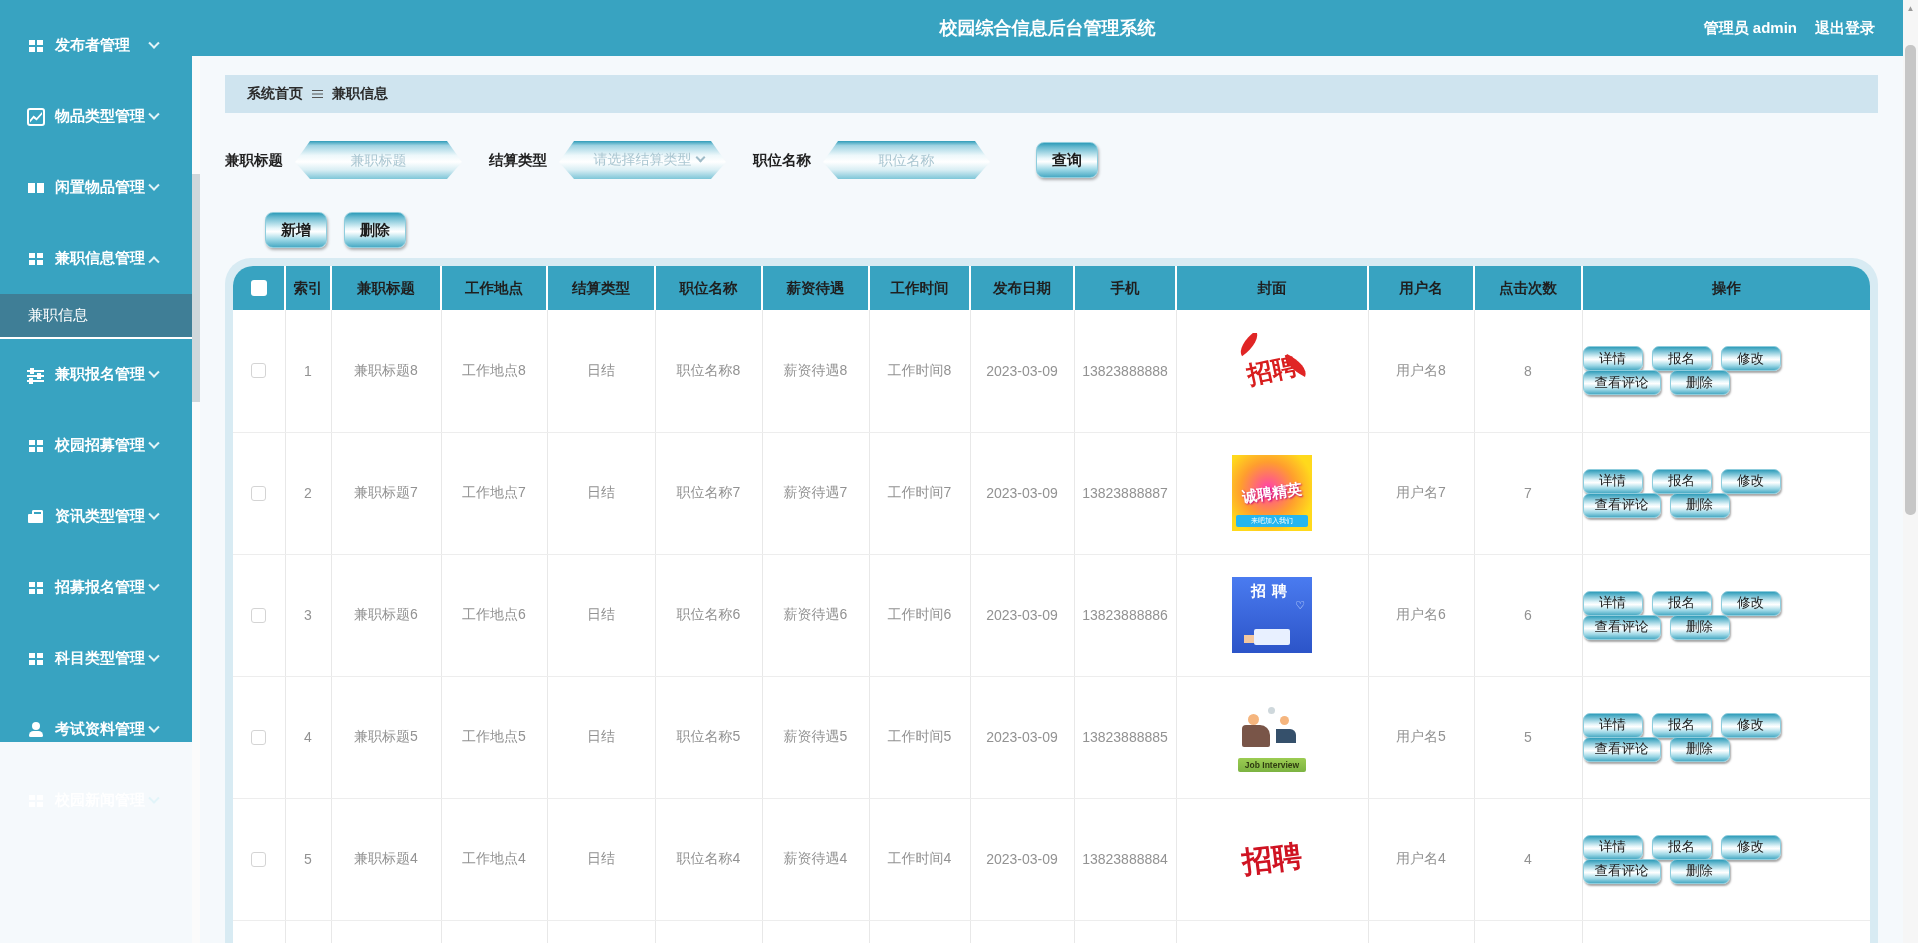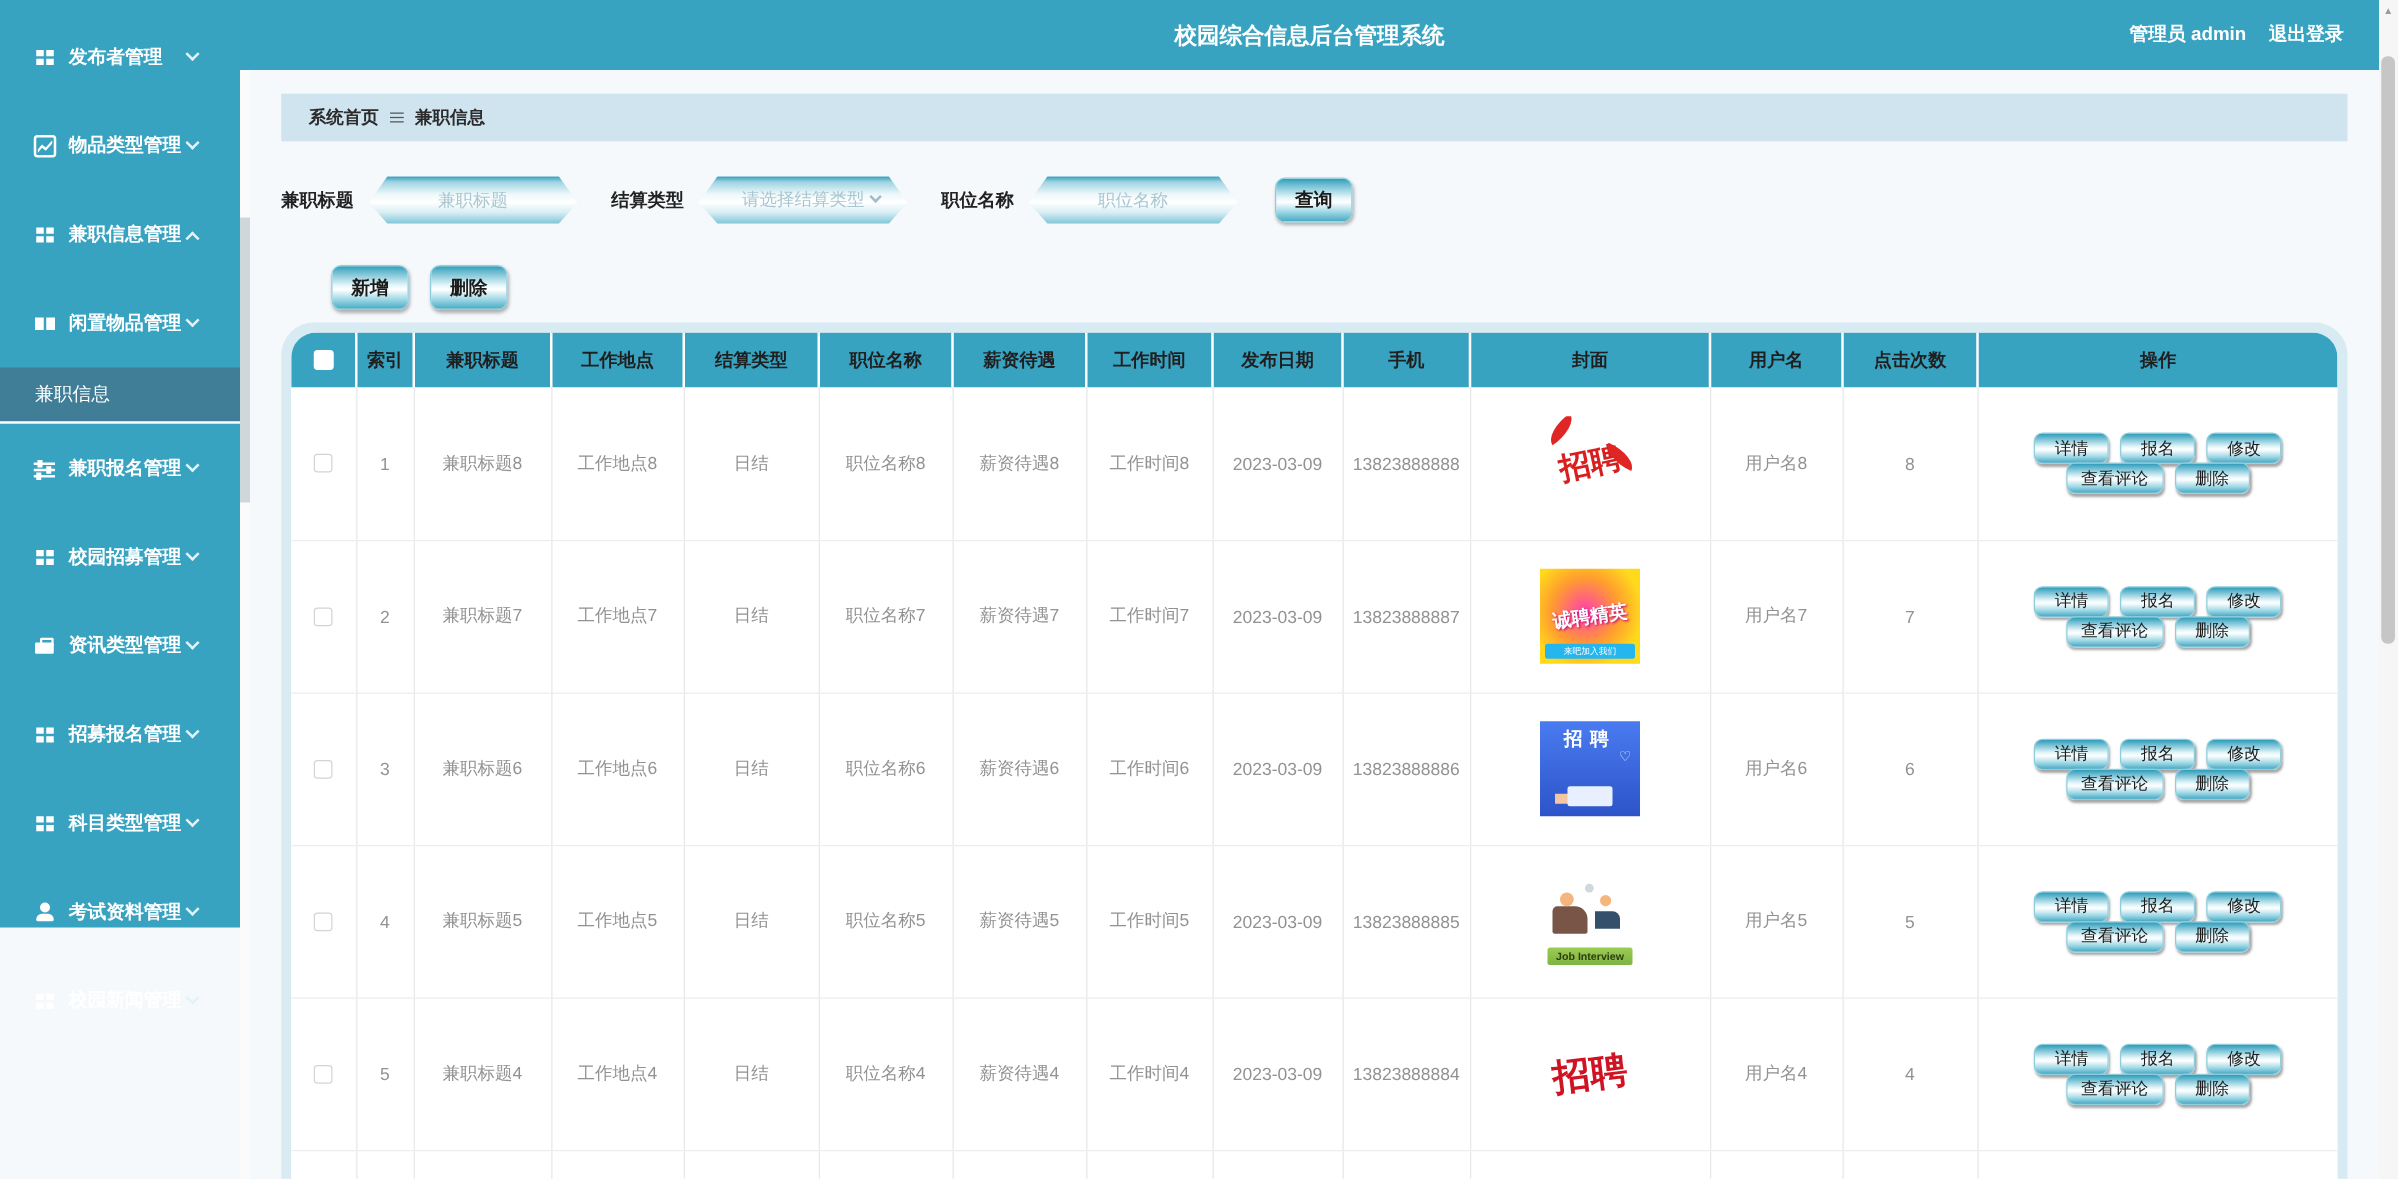--- a/index.html
+++ b/index.html
@@ -81,38 +81,38 @@
     font-size:14px; color:#5e7f8c; }
   .ribbon input::placeholder { color:#aac6d1; }
   .ribbon .sel-text { font-size:14px; color:#aac6d1; }
   .sel-chev { position:absolute; right:22px; top:13px; width:7px; height:7px;
     border-right:2px solid #9fbcc8; border-bottom:2px solid #9fbcc8; transform:rotate(45deg); }
 
   .btn { height:36px; min-width:62px; padding:0 12px; border:1px solid #8fcddd; border-radius:8px;
     font-family:inherit; font-size:15px; font-weight:bold; color:#1b1b1b; cursor:pointer;
     background:linear-gradient(180deg,#2f9cb9 0%,#66b9cf 12%,#e6f6fa 45%,#ffffff 55%,#9ed8e6 78%,#49aac4 100%);
     box-shadow:1px 2px 3px rgba(0,0,0,.3); }
-  .search-btn { margin-left:30px; }
+  .search-btn { margin-left:46px; }
   .toolbar { margin:33px 25px 0; display:flex; gap:17px;padding-left:40px; }
 
   
   .panel-outer { margin:10px 25px 0; background:#d8ebf3; border-radius:26px 26px 0 0; padding:8px 8px 0; }
   .panel { background:#fff; border-radius:20px 20px 0 0; overflow:hidden; }
   table { width:100%; border-collapse:collapse; table-layout:fixed; }
   thead th { background:#38a3c1; height:44px; font-size:14.5px; font-weight:bold; color:#1f1f1f;
     border-right:2px solid #fff; }
   thead th:last-child { border-right:none; }
   tbody td { height:122px; text-align:center; font-size:14px; color:#929292;
     border-bottom:1px solid #ededed; border-right:1px solid #e8e8e8; background:#fff; }
   tbody td:last-child { border-right:none; }
   .cb { width:15px; height:15px; background:#fff; border:1px solid #d4d4d4; border-radius:3px;
     margin:0 auto; cursor:pointer; }
   .cb-head { border:none; width:16px; height:16px; border-radius:3px; }
 
-  .actions { display:flex; flex-direction:column; align-items:center; }
+  .actions { display:flex; flex-direction:column; align-items:flex-start; }
   .actions .arow { display:flex; gap:9px; }
   .actions .arow + .arow { margin-top:-1px; }
   .btn-sm { height:25px; min-width:60px; padding:0 11px; border:1px solid #8fcddd; border-radius:7px;
     font-family:inherit; font-size:13.5px; color:#1b1b1b; cursor:pointer;
     background:linear-gradient(180deg,#2f9cb9 0%,#66b9cf 14%,#e6f6fa 45%,#ffffff 55%,#9ed8e6 80%,#49aac4 100%);
     box-shadow:1px 2px 2px rgba(0,0,0,.35); }
 
   
   .cover { width:80px; height:76px; margin:0 auto; position:relative; overflow:hidden;
     display:flex; align-items:center; justify-content:center; }
@@ -160,28 +160,28 @@
     <span class="icon icon-grid"></span>
     <span class="nav-label">发布者管理</span>
     <span class="chev chev-down"></span>
   </div>
   <div class="nav-item">
     <span class="icon icon-chart"></span>
     <span class="nav-label">物品类型管理</span>
     <span class="chev chev-down"></span>
   </div>
   <div class="nav-item">
+    <span class="icon icon-boxes"></span>
+    <span class="nav-label">闲置物品管理</span>
+    <span class="chev chev-down"></span>
+  </div>
+  <div class="nav-item">
     <span class="icon icon-grid"></span>
     <span class="nav-label">兼职信息管理</span>
     <span class="chev chev-up"></span>
-  </div>
-  <div class="nav-item">
-    <span class="icon icon-boxes"></span>
-    <span class="nav-label">闲置物品管理</span>
-    <span class="chev chev-down"></span>
   </div>
   <div class="nav-subitem">
     <span>兼职信息</span>
   </div>
   <div class="nav-item">
     <span class="icon icon-sliders"></span>
     <span class="nav-label">兼职报名管理</span>
     <span class="chev chev-down"></span>
   </div>
   <div class="nav-item">

